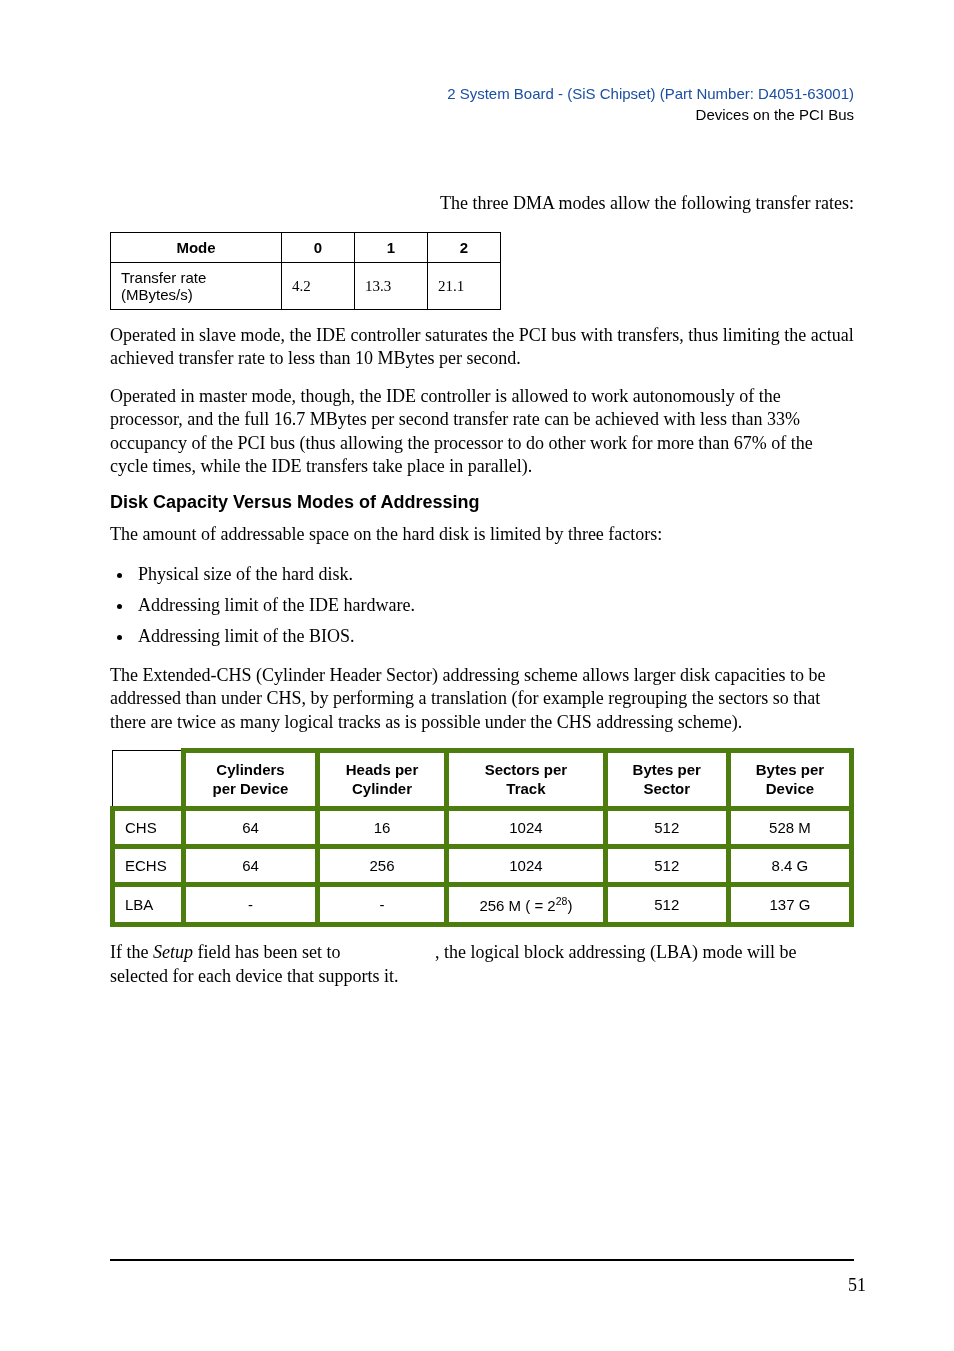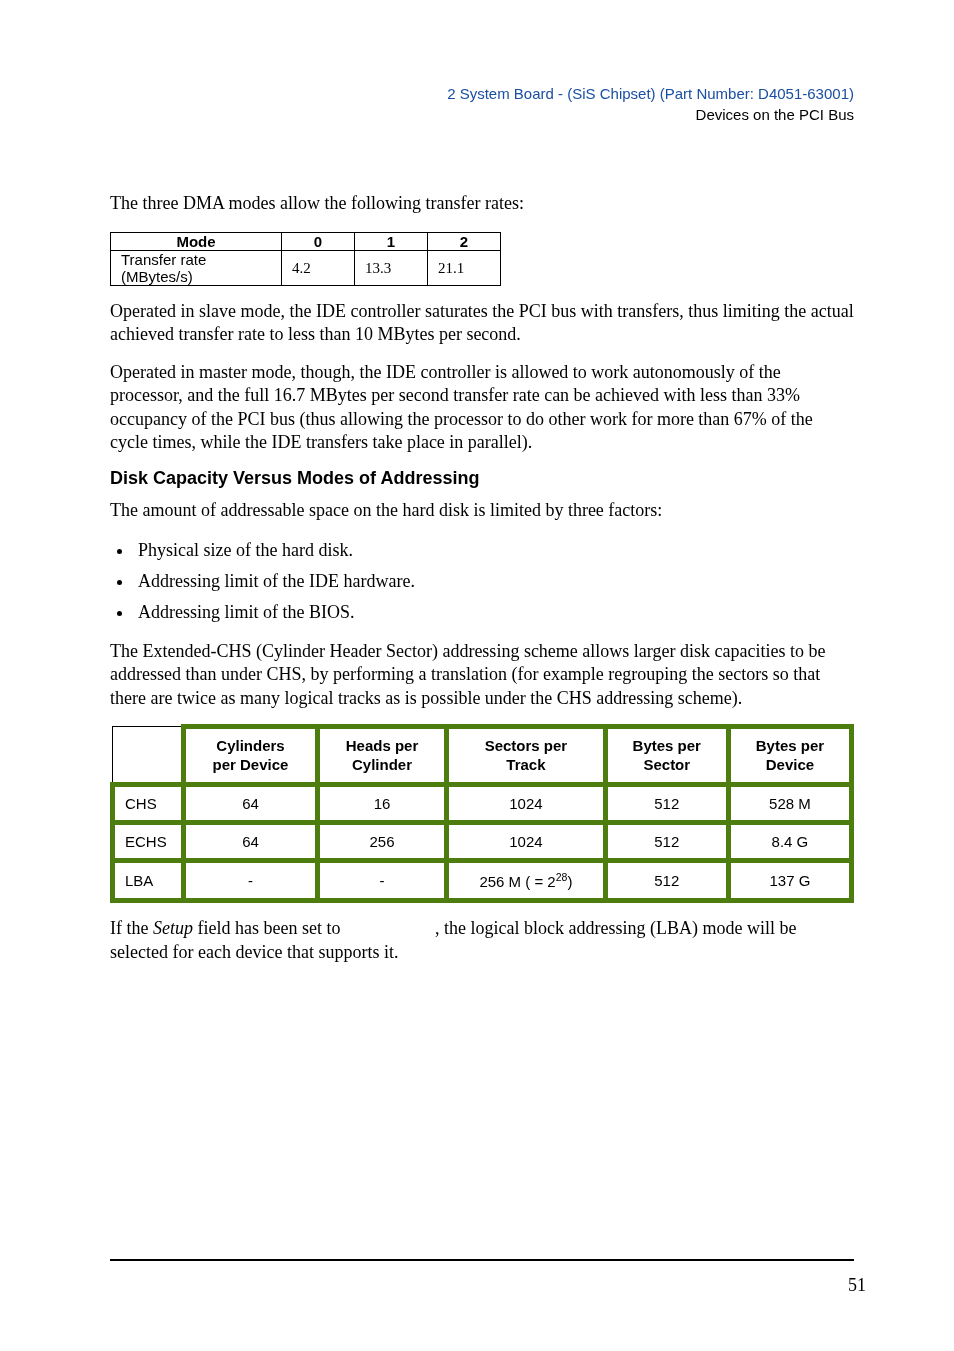--- a/index.html
+++ b/index.html
@@ -30,28 +30,29 @@
     font-weight: 400;
     margin-bottom: 4px;
   }
   .header-sub {
     color: #000;
     font-size: 15px;
   }
   .intro {
     font-size: 18px;
     margin-bottom: 18px;
+    text-align: right;
   }
   table {
     border-collapse: collapse;
     margin-bottom: 14px;
   }
   table.small th, table.small td {
     border: 1px solid #000;
-    padding: 0 10px;
+    padding: 6px 10px;
     font-size: 15px;
     text-align: left;
   }
   table.small th {
     font-family: Arial, Helvetica, sans-serif;
     font-weight: bold;
   }
   table.small th.center, table.small td.center {
     text-align: center;
     width: 52px;

